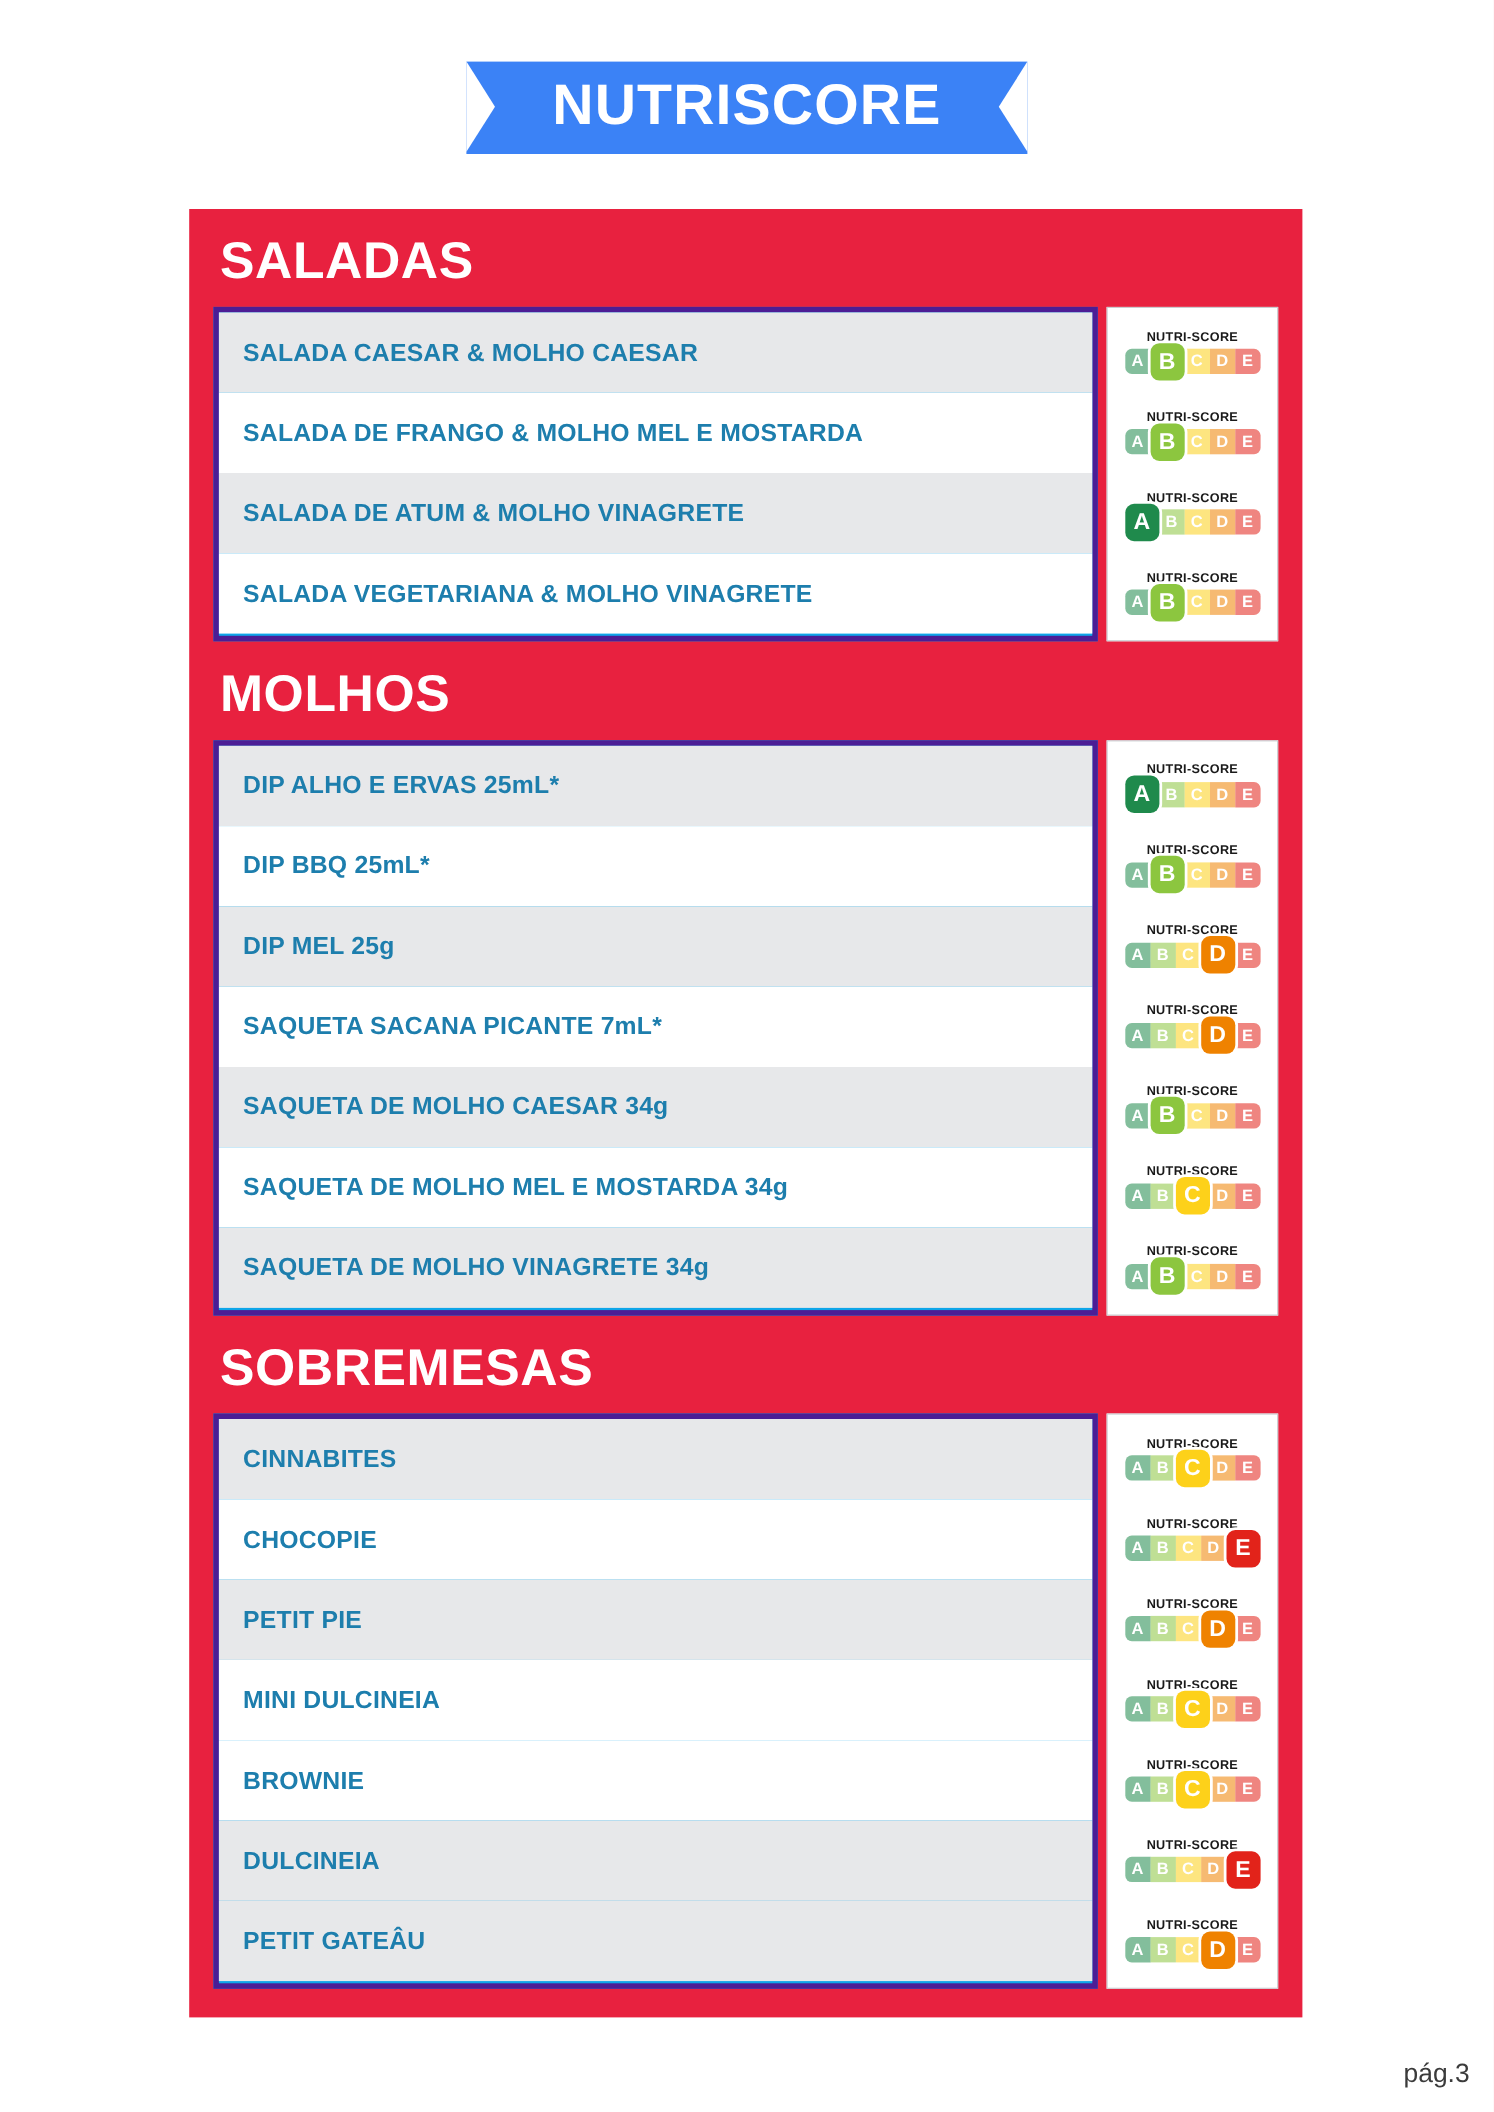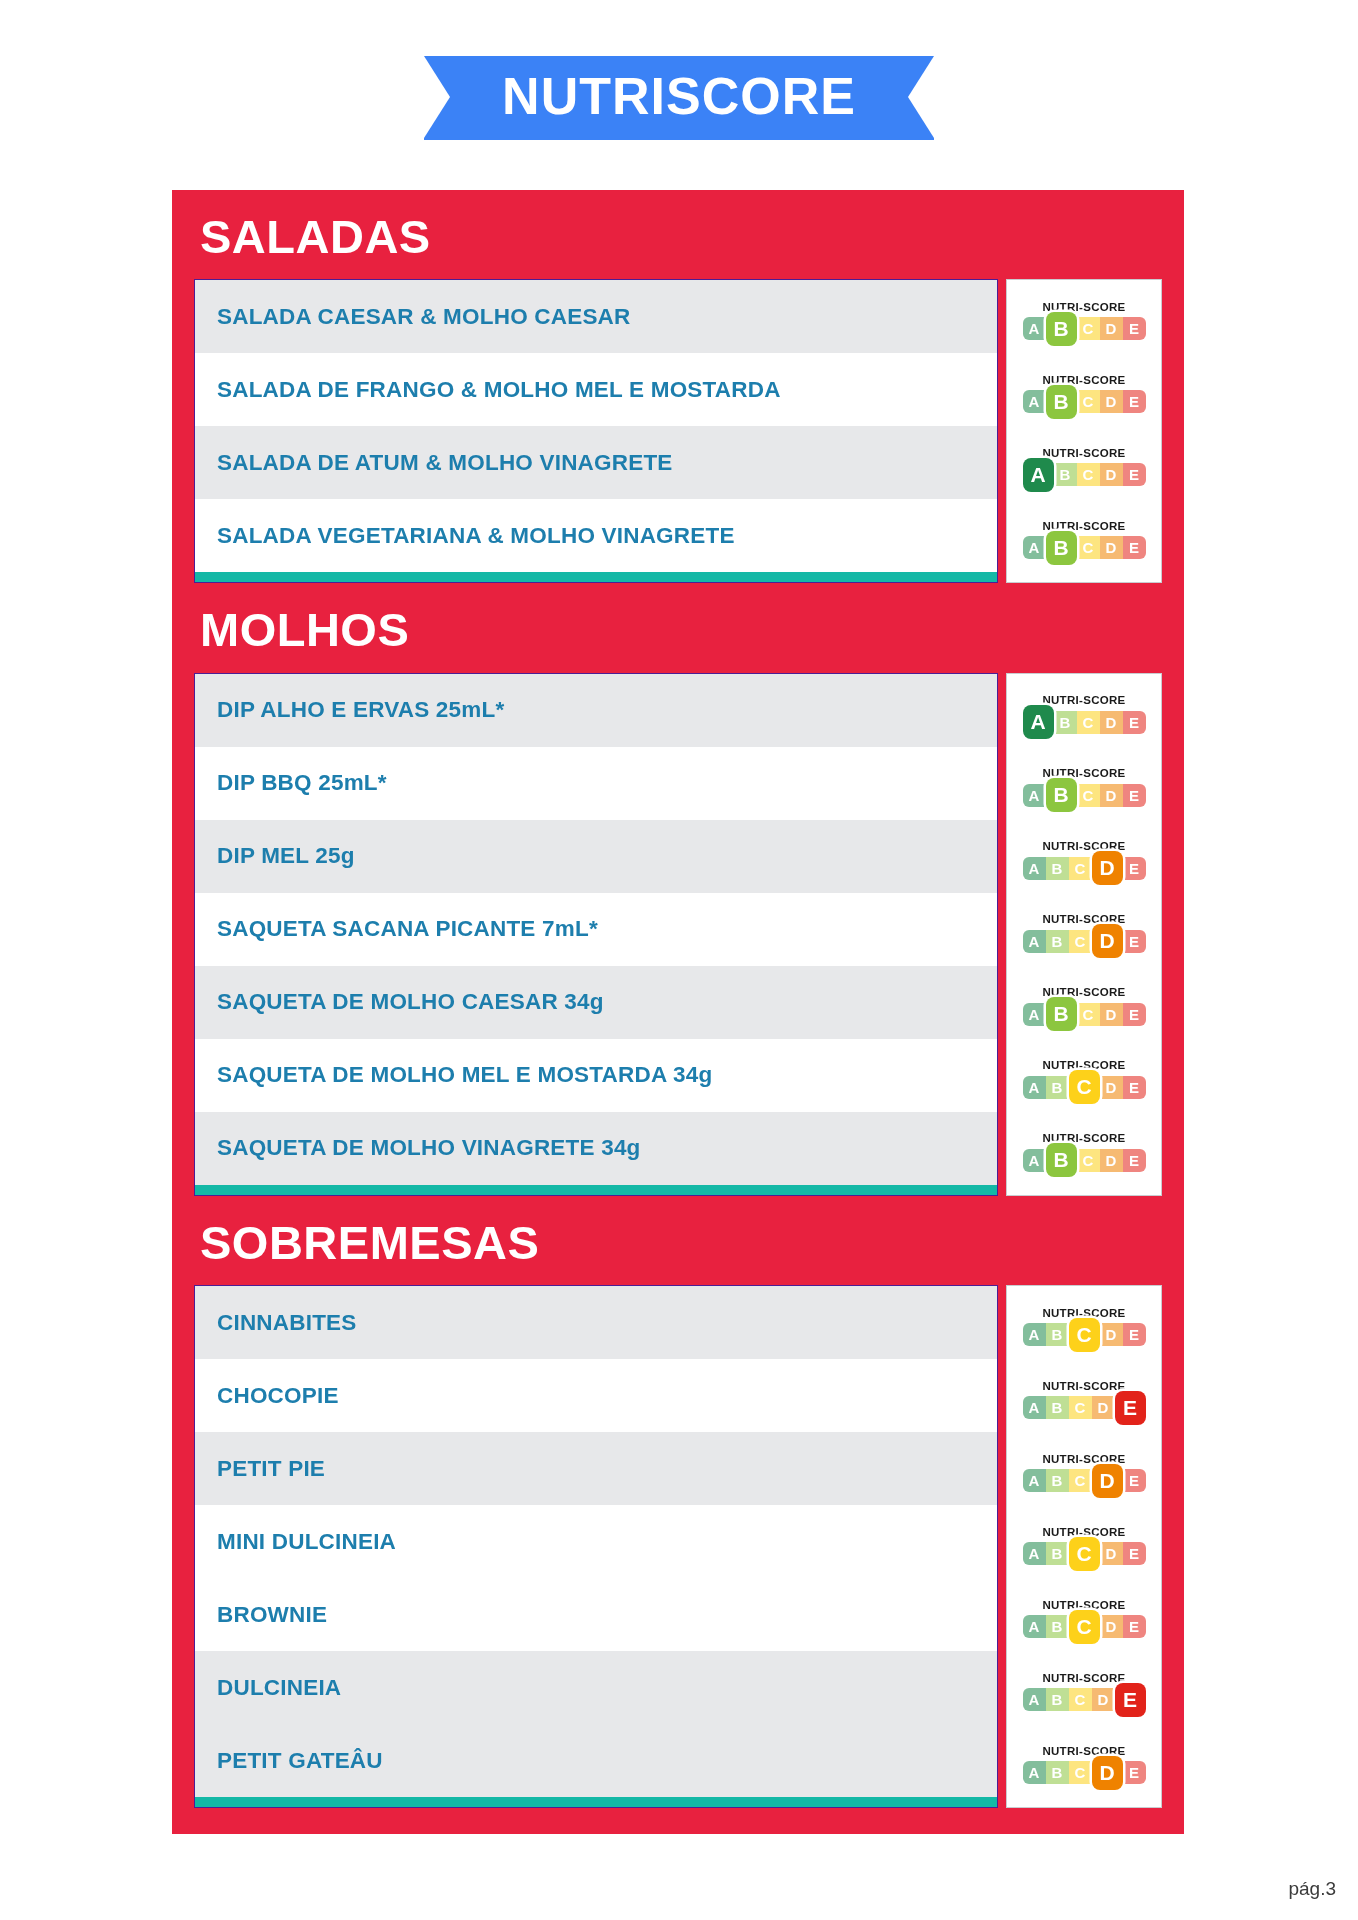--- a/index.html
+++ b/index.html
@@ -78,22 +78,22 @@
     line-height: 1.05;
   }
 
   .table {
     margin: 0 22px 0 22px;
     display: flex;
     gap: 8px;
   }
   .rows {
     flex: 1 1 auto;
-    background: #14b8a6;
-    border: 1px solid #4c1d95;
+    background: #0ea5e9;
+    border: 5px solid #4c1d95;
   }
   .row {
     height: 73px;
     display: flex;
     align-items: center;
     padding-left: 22px;
     color: #1d7ead;
     font-size: 22.5px;
     font-weight: bold;
     letter-spacing: 0.2px;
@@ -157,21 +157,21 @@
     font-size: 21px;
     border-radius: 8px !important;
     z-index: 3;
     box-shadow: 0 0 0 2.5px #ffffff;
   }
 
   .pagenum {
     position: absolute;
     right: 22px;
     bottom: 20px;
-    font-size: 19px;
+    font-size: 24px;
     color: #3b3b3b;
     font-family: "Liberation Sans", sans-serif;
   }
 </style>
 </head>
 <body>
 
 <div class="page">
 
   <div class="banner-wrap">

